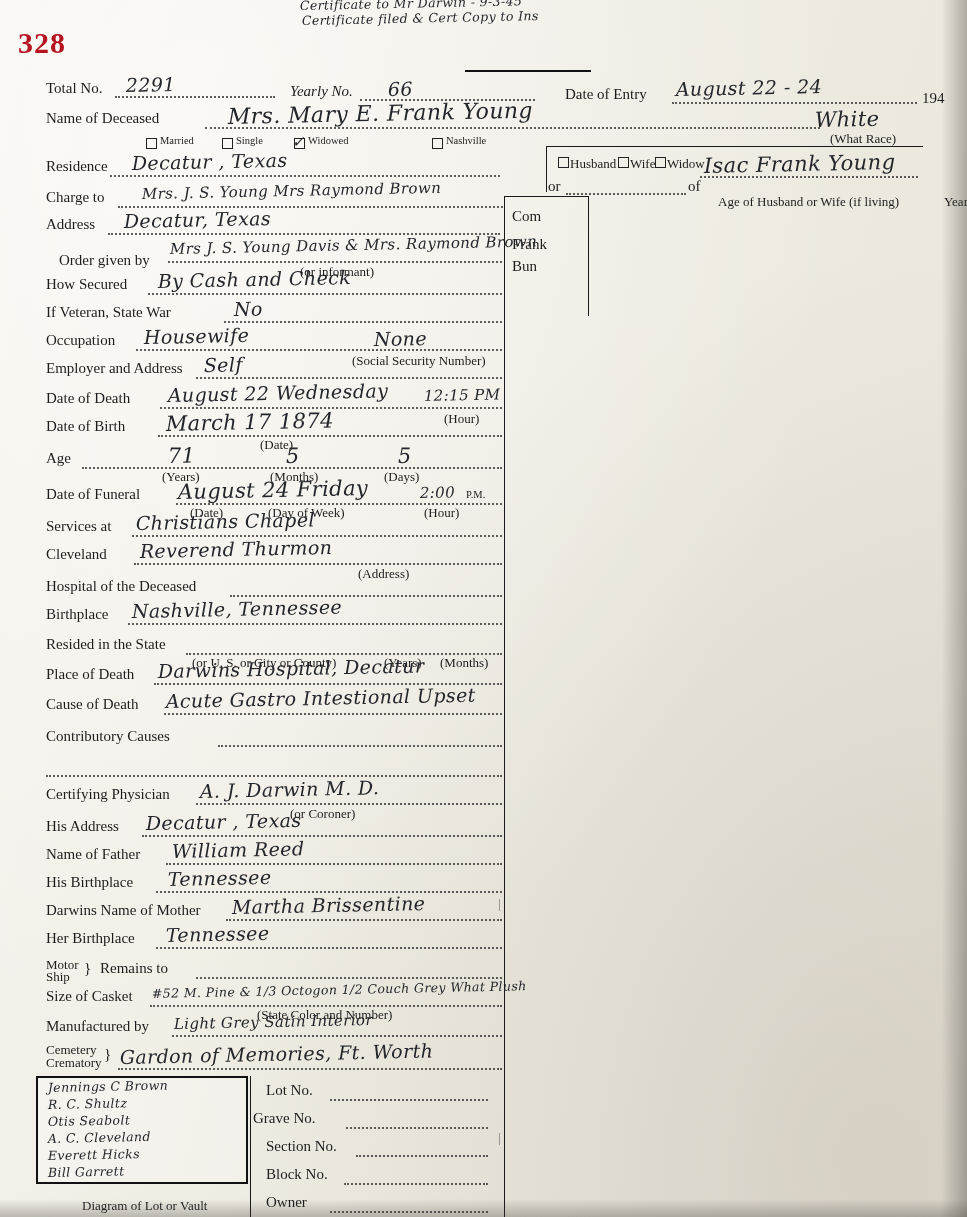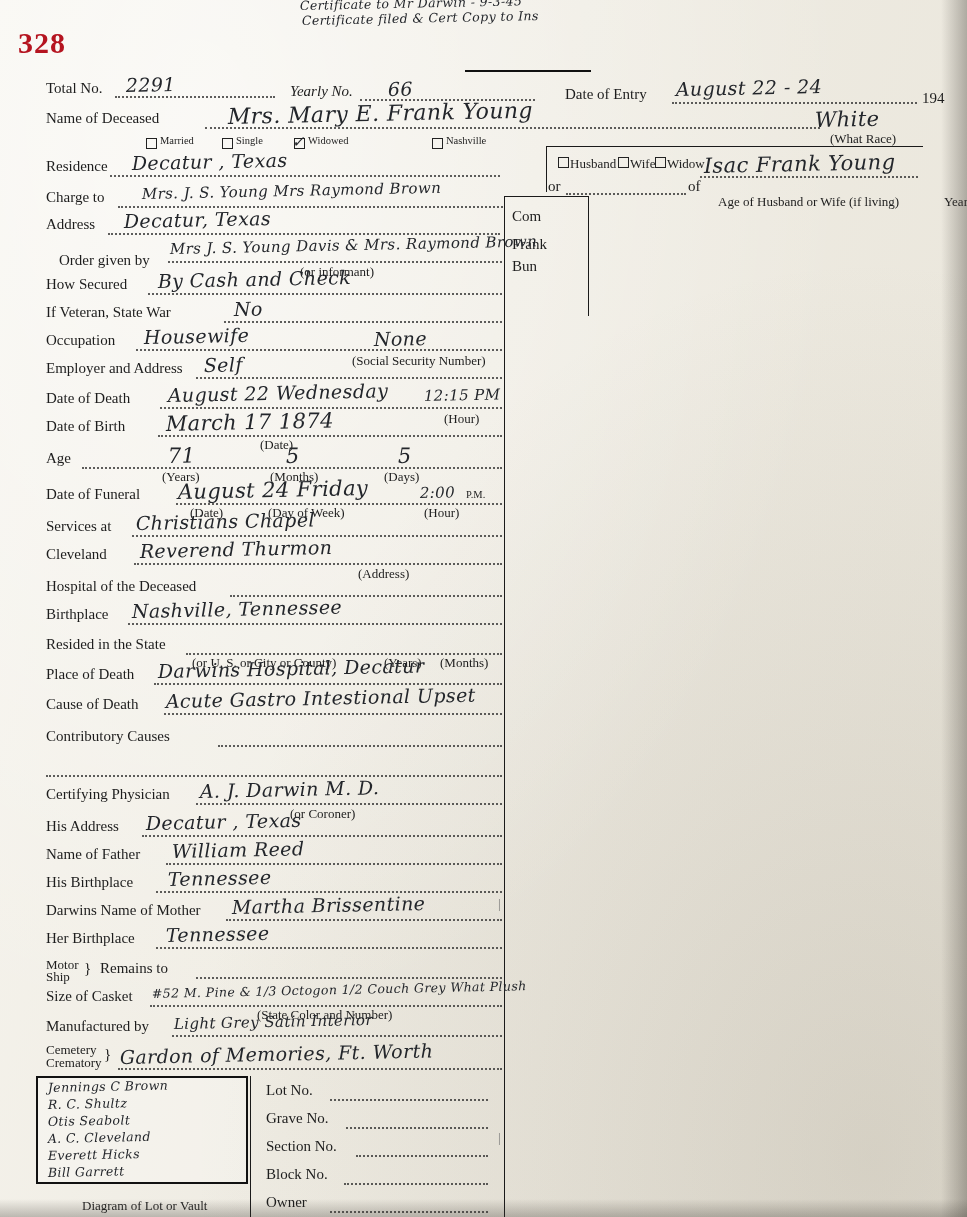--- a/index.html
+++ b/index.html
@@ -341,21 +341,21 @@
   <div class="abs hw hw-xs" style="left:48px; top:1131px;">A. C. Cleveland</div>
   <div class="abs hw hw-xs" style="left:48px; top:1148px;">Everett Hicks</div>
   <div class="abs hw hw-xs" style="left:48px; top:1165px;">Bill Garrett</div>
   <div class="abs pr pr-xs" style="left:82px; top:1198px;">Diagram of Lot or Vault</div>
 
   <div class="vrule" style="left:250px; top:1076px; height:141px;"></div>
 
   <div class="abs pr" style="left:266px; top:1082px;">Lot No.</div>
   <div class="dots" style="left:330px; top:1099px; width:158px;"></div>
 
-  <div class="abs pr" style="left:266px; top:1110px;text-align:center;">Grave No.</div>
+  <div class="abs pr" style="left:253px; top:1110px;text-align:center;">Grave No.</div>
   <div class="dots" style="left:346px; top:1127px; width:142px;"></div>
 
   <div class="abs pr" style="left:266px; top:1138px;">Section No.</div>
   <div class="dots" style="left:356px; top:1155px; width:132px;"></div>
 
   <div class="abs pr" style="left:266px; top:1166px;">Block No.</div>
   <div class="dots" style="left:344px; top:1183px; width:144px;"></div>
 
   <div class="abs pr" style="left:266px; top:1194px;">Owner</div>
   <div class="dots" style="left:330px; top:1211px; width:158px;"></div>

